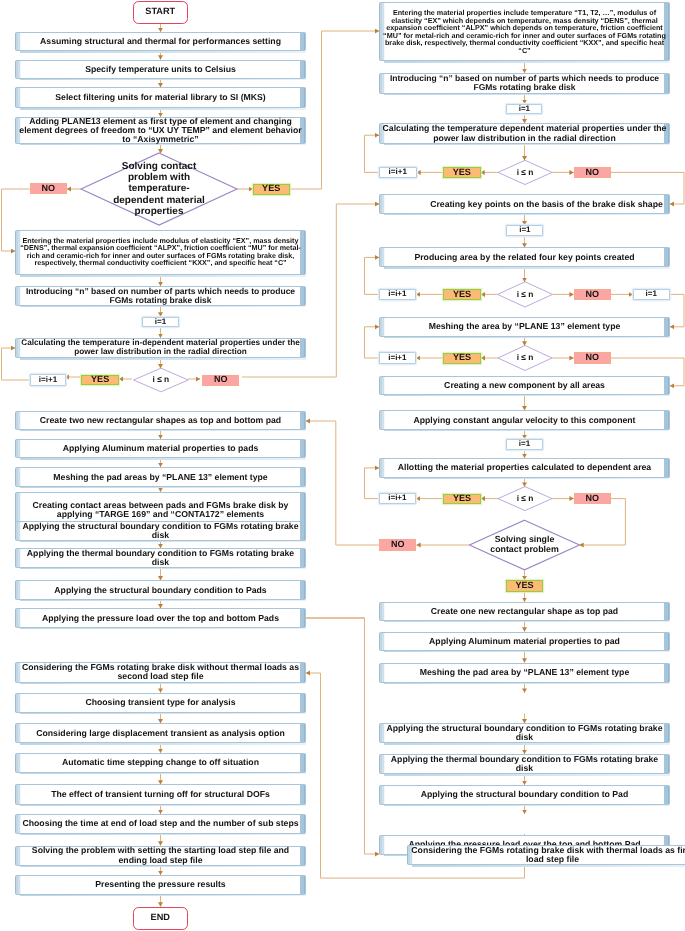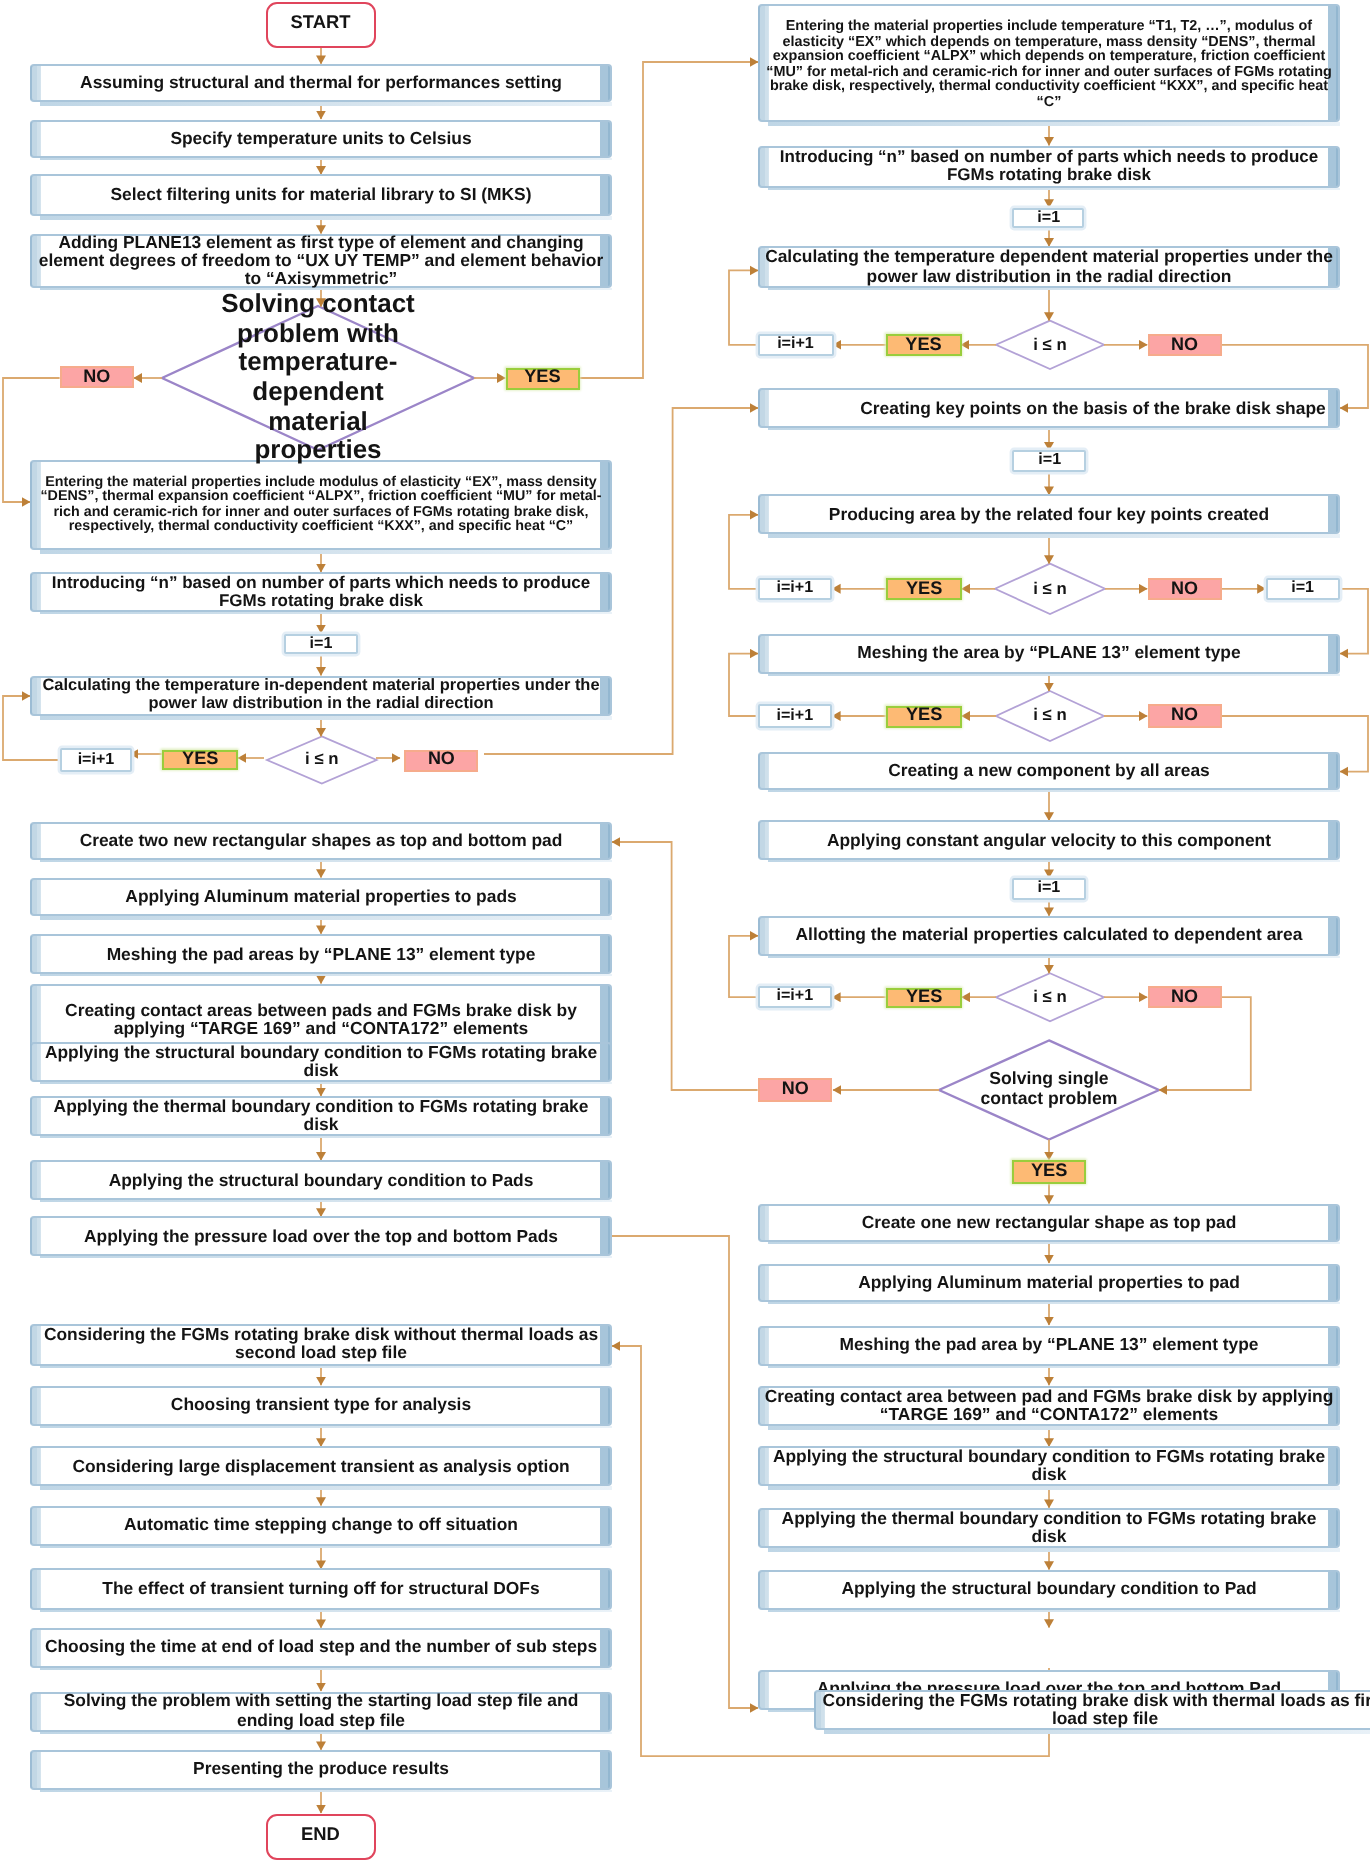--- a/index.html
+++ b/index.html
@@ -202,21 +202,21 @@
     <div class="node proc" style="left: 15px; top: 784.4px; width: 291px; height: 20.3px; font-size: 8.7px;">
       <span class="t">The effect of transient turning off for structural DOFs</span>
     </div>
     <div class="node proc" style="left: 15px; top: 813.9px; width: 291px; height: 20.3px; font-size: 8.7px;">
       <span class="t">Choosing the time at end of load step and the number of sub steps</span>
     </div>
     <div class="node proc" style="left: 15px; top: 845.5px; width: 291px; height: 20.2px; font-size: 8.7px;">
       <span class="t">Solving the problem with setting the starting load step file and ending load step file</span>
     </div>
     <div class="node proc" style="left: 15px; top: 874.9px; width: 291px; height: 20.1px; font-size: 8.7px;">
-      <span class="t">Presenting the produce results</span>
+      <span class="t">Presenting the pressure results</span>
     </div>
     <div class="node proc tight" style="left: 379px; top: 2px; width: 291px; height: 59.4px; font-size: 7.2px;">
       <span class="t">Entering the material properties include temperature “T1, T2, …”, modulus of elasticity “EX” which depends on temperature, mass density “DENS”, thermal expansion coefficient “ALPX” which depends on temperature, friction coefficient “MU” for metal-rich and ceramic-rich for inner and outer surfaces of FGMs rotating brake disk, respectively, thermal conductivity coefficient “KXX”, and specific heat “C”</span>
     </div>
     <div class="node proc tight" style="left: 379px; top: 72.7px; width: 291px; height: 21.4px; font-size: 8.5px;">
       <span class="t">Introducing “n” based on number of parts which needs to produce FGMs rotating brake disk</span>
     </div>
     <div class="node proc tight" style="left: 379px; top: 123.2px; width: 291px; height: 20.8px; font-size: 8.7px;">
       <span class="t">Calculating the temperature dependent material properties under the power law distribution in the radial direction</span>
     </div>
@@ -240,23 +240,20 @@
     </div>
     <div class="node proc tight" style="left: 379px; top: 601.8px; width: 291px; height: 19.1px; font-size: 8.7px;">
       <span class="t">Create one new rectangular shape as top pad</span>
     </div>
     <div class="node proc tight" style="left: 379px; top: 631.5px; width: 291px; height: 19.5px; font-size: 8.7px;">
       <span class="t">Applying Aluminum material properties to pad</span>
     </div>
     <div class="node proc tight" style="left: 379px; top: 662.5px; width: 291px; height: 20.3px; font-size: 8.7px;">
       <span class="t">Meshing the pad area by “PLANE 13” element type</span>
     </div>
-    <div class="node proc tight2" style="left: 379px; top: 692.6px; width: 291px; height: 20.8px; font-size: 8.7px;">
-      <span class="t">Creating contact area between pad and FGMs brake disk by applying “TARGE 169” and “CONTA172” elements</span>
-    </div>
     <div class="node proc tight" style="left: 379px; top: 723.3px; width: 291px; height: 20.2px; font-size: 8.7px;">
       <span class="t">Applying the structural boundary condition to FGMs rotating brake disk</span>
     </div>
     <div class="node proc tight" style="left: 379px; top: 753.9px; width: 291px; height: 20.6px; font-size: 8.7px;">
       <span class="t">Applying the thermal boundary condition to FGMs rotating brake disk</span>
     </div>
     <div class="node proc tight" style="left: 379px; top: 784.8px; width: 291px; height: 20px; font-size: 8.7px;">
       <span class="t">Applying the structural boundary condition to Pad</span>
     </div>
     <div class="node proc tight" style="left: 379px; top: 813.8px; width: 291px; height: 20.2px; font-size: 8.7px; margin-top: 21px;">
@@ -330,20 +327,20 @@
     </div>
     <div class="node nobox" style="left: 573.6px; top: 352.4px; width: 37.4px; height: 11.2px; font-size: 9px;">
       <span class="t">NO</span>
     </div>
     <div class="node nobox" style="left: 573.6px; top: 493px; width: 37.4px; height: 11.2px; font-size: 9px;">
       <span class="t">NO</span>
     </div>
     <div class="node nobox" style="left: 378.8px; top: 539.3px; width: 37.7px; height: 11.6px; font-size: 9px;">
       <span class="t">NO</span>
     </div>
-    <div class="dlabel" style="left: 107px; top: 153px; width: 104px; height: 72px; font-size: 13px;">Solving contact problem with temperature-dependent material properties</div>
+    <div class="dlabel" style="left: 107px; top: 153px; width: 104px; height: 72px; font-size: 10px;">Solving contact problem with temperature-dependent material properties</div>
     <div class="dlabel" style="left: 133.5px; top: 368.2px; width: 54.8px; height: 23.6px; font-size: 8.4px;">i ≤ n</div>
     <div class="dlabel" style="left: 498px; top: 160.3px; width: 54px; height: 24.2px; font-size: 8.4px;">i ≤ n</div>
     <div class="dlabel" style="left: 497.5px; top: 281.8px; width: 55px; height: 25.2px; font-size: 8.4px;">i ≤ n</div>
     <div class="dlabel" style="left: 498px; top: 345.5px; width: 54px; height: 25px; font-size: 8.4px;">i ≤ n</div>
     <div class="dlabel" style="left: 498px; top: 486.6px; width: 54px; height: 24px; font-size: 8.4px;">i ≤ n</div>
     <div class="dlabel" style="left: 484.5px; top: 520.2px; width: 80px; height: 49.6px; font-size: 8.8px;">Solving single contact problem</div>
   </div>
 
 </body></html>

